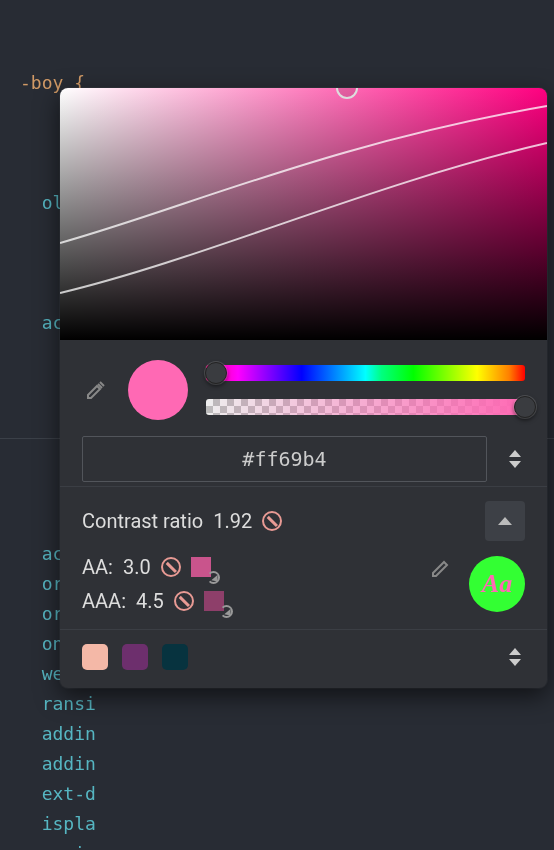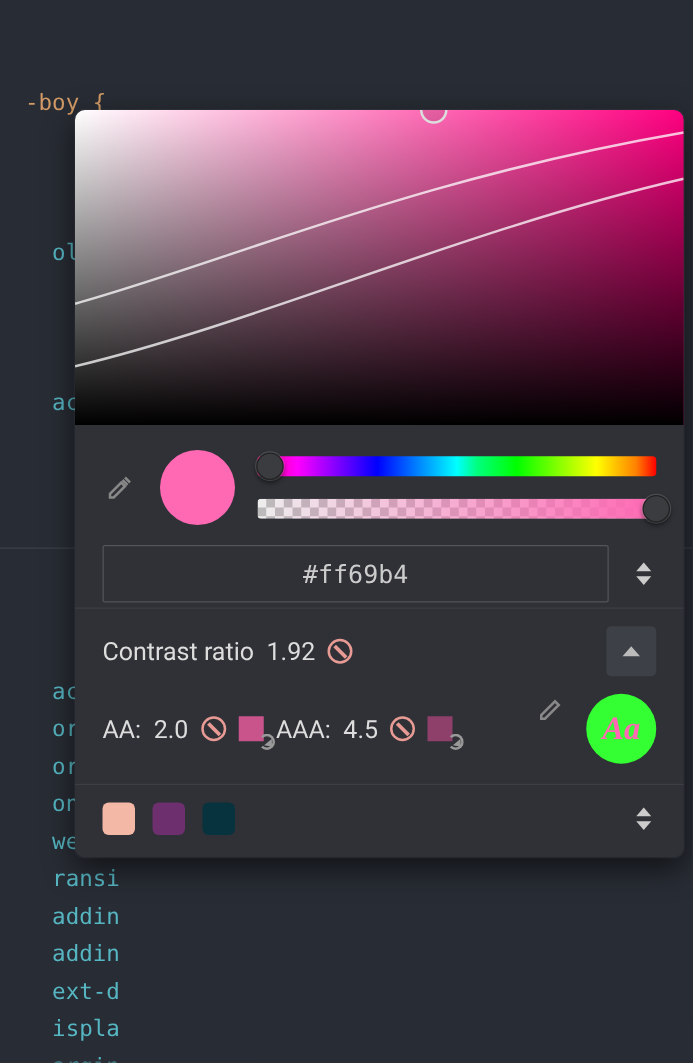--- a/index.html
+++ b/index.html
@@ -165,21 +165,21 @@
   }
   .collapse-btn .chev{
     width:0;height:0;border-left:7px solid transparent;border-right:7px solid transparent;
     border-bottom:8px solid #bbb;
   }
 
   .contrast-body{
     display:flex;align-items:center;justify-content:space-between;
     margin-top:14px;
   }
-  .contrast-lines{display:flex;flex-direction:row;gap:10px;font-size:20px;color:#ddd;}
+  .contrast-lines{display:flex;flex-direction:column;gap:10px;font-size:20px;color:#ddd;}
   .cline{display:flex;align-items:center;gap:10px;}
   .mini-swatch{
     width:20px;height:20px;display:inline-block;position:relative;
   }
   .reload {
     position:absolute;right:-9px;bottom:-7px;
     width:13px;height:13px;border:2px solid #999;border-left-color:transparent;border-radius:50%;
   }
   .reload::after{
     content:"";position:absolute;right:-2px;top:4px;
@@ -280,21 +280,21 @@
       </div>
       <div class="collapse-btn">
         <div class="chev"></div>
       </div>
     </div>
 
     <div class="contrast-body">
       <div class="contrast-lines">
         <div class="cline">
           <span>AA:</span>
-          <span>2.0</span>
+          <span>3.0</span>
           <span class="no-sign"></span>
           <span class="mini-swatch" style="background:#c9548c">
             <span class="reload"></span>
           </span>
         </div>
         <div class="cline">
           <span>AAA:</span>
           <span>4.5</span>
           <span class="no-sign"></span>
           <span class="mini-swatch" style="background:#8e3f6a">

